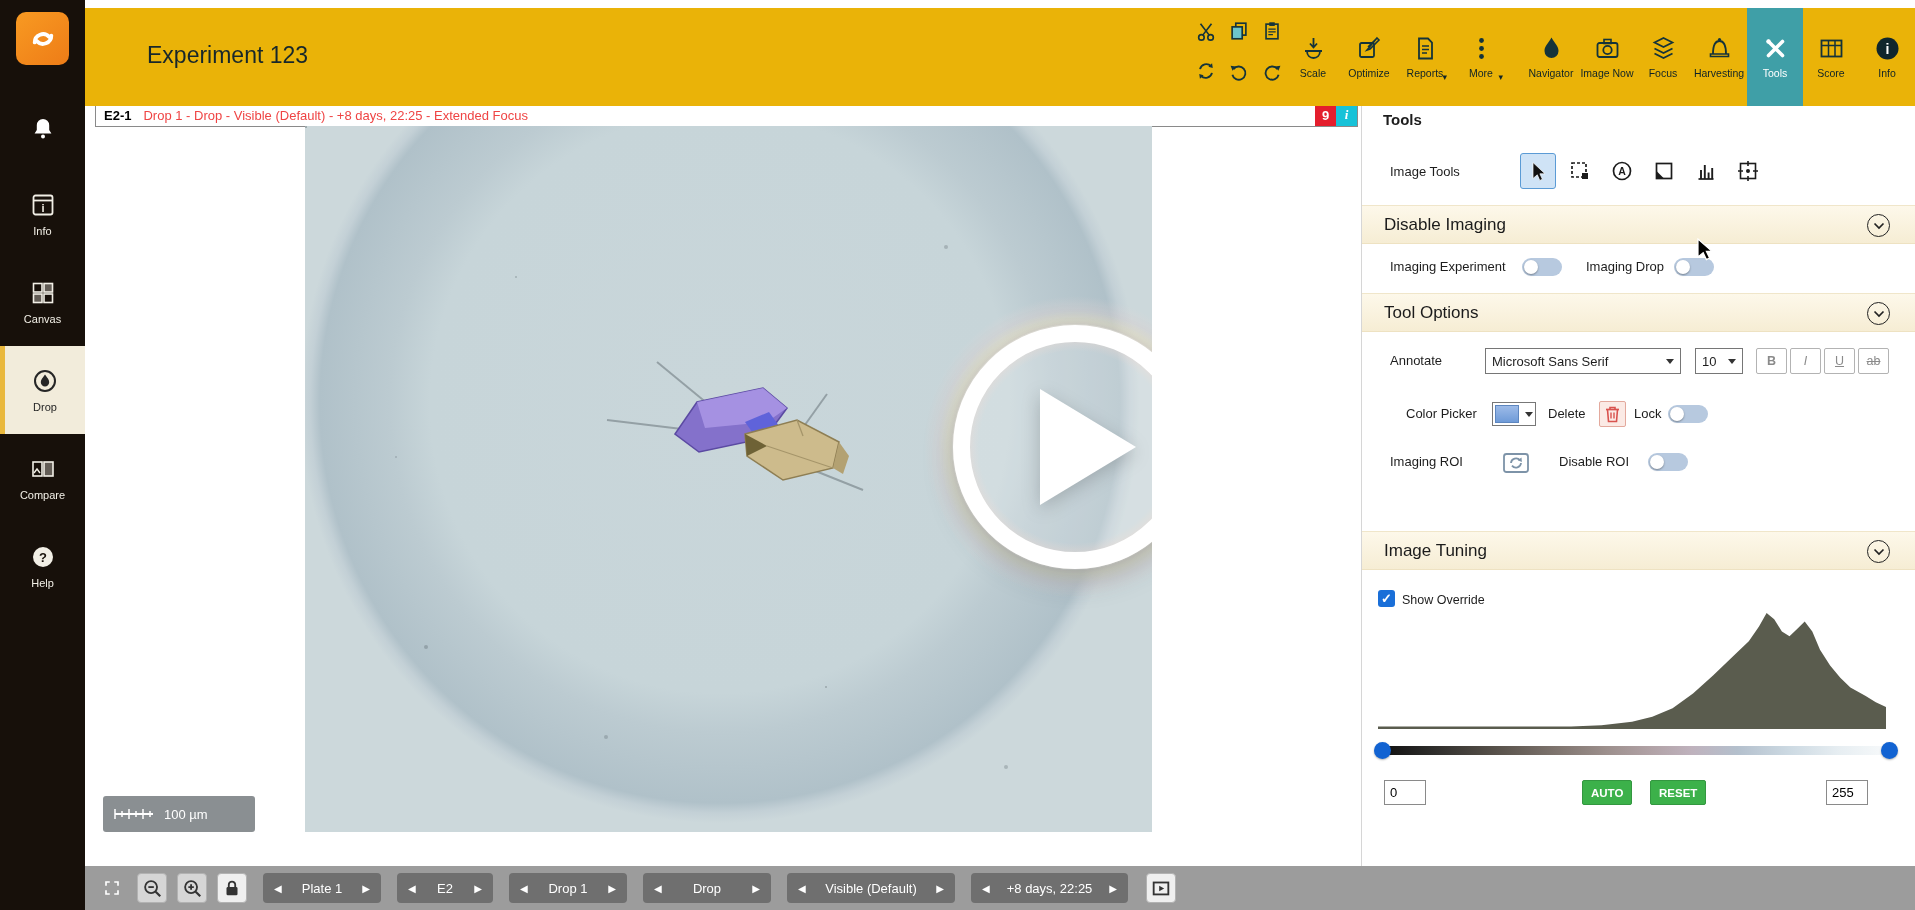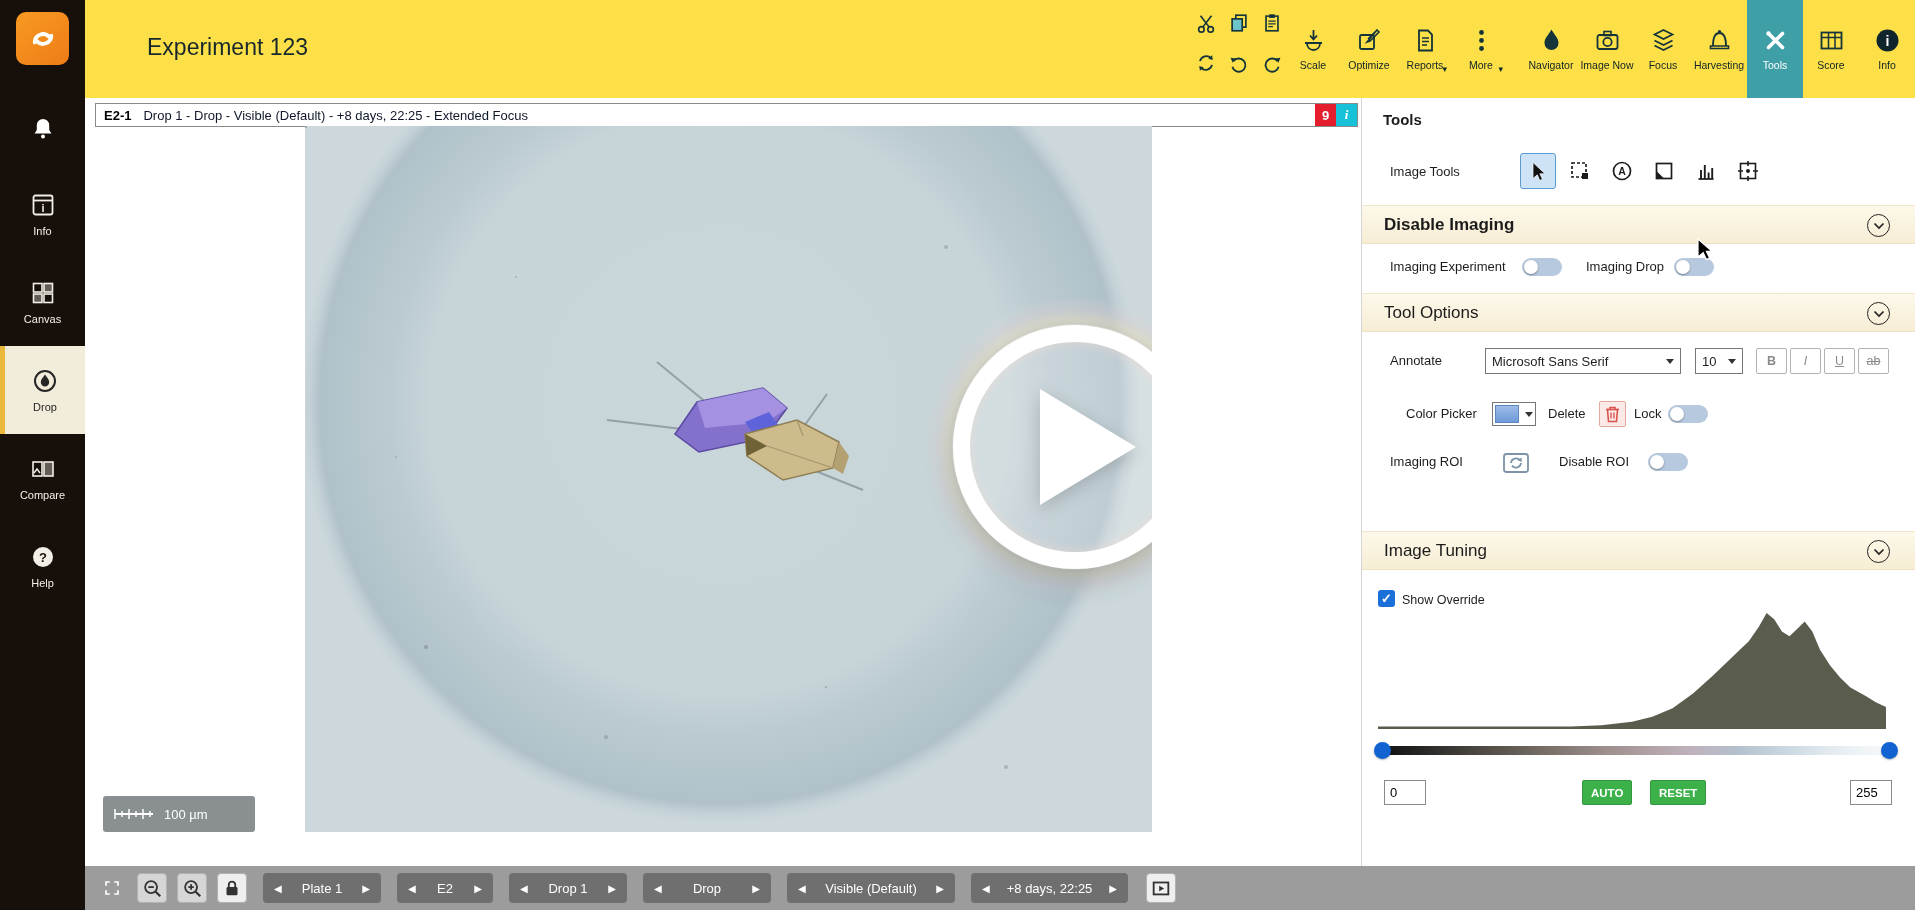--- a/index.html
+++ b/index.html
@@ -10,37 +10,37 @@
   
   #sidebar{position:absolute;left:0;top:0;width:85px;height:910px;background:#17100a;z-index:30;}
   #logo{position:absolute;left:16px;top:12px;width:53px;height:53px;border-radius:10px;background:linear-gradient(140deg,#f89a22,#ee7c17);display:flex;align-items:center;justify-content:center;cursor:pointer;}
   #bell{position:absolute;left:0;top:116px;width:85px;display:flex;justify-content:center;cursor:pointer;}
   #sb-items{position:absolute;left:0;top:170px;width:85px;display:flex;flex-direction:column;}
   .sb-item{height:88px;width:85px;display:flex;flex-direction:column;align-items:center;justify-content:center;gap:7px;color:#f2efe6;cursor:pointer;}
   .sb-item .sb-lbl{font-size:11px;}
   .sb-item.sel{background:#f2ecdb;color:#262626;border-left:5px solid #e9b83d;}
 
   
-  #header{position:absolute;left:85px;top:0;width:1830px;height:98px;background:#fde047;z-index:20;}
+  #header{position:absolute;left:85px;top:8px;width:1830px;height:98px;background:#eab308;z-index:20;}
   #exp-title{position:absolute;left:62px;top:34px;font-size:23px;color:#17272b;font-weight:500;}
   #clip{position:absolute;left:1108px;top:10px;display:grid;grid-template-columns:repeat(3,26px);grid-auto-rows:26px;column-gap:7px;row-gap:14px;}
   .clipbtn{display:flex;align-items:center;justify-content:center;cursor:pointer;}
   #toolbar{position:absolute;right:0;top:0;height:98px;display:flex;align-items:stretch;}
   .hitem{width:56px;display:flex;flex-direction:column;align-items:center;justify-content:center;gap:5px;position:relative;cursor:pointer;}
   .hitem .hlbl{font-size:10.5px;color:#0f2327;}
   .hitem.sel{background:#3f9fa7;}
   .hitem.sel .hlbl{color:#fff;}
   .hitem .caret{position:absolute;right:6px;bottom:24px;font-size:9px;color:#0f2327;}
   .hsep{width:14px;}
 
   
   #viewer{position:absolute;left:85px;top:98px;width:1276px;height:768px;background:#ffffff;}
   #crumb{position:absolute;left:10px;top:5px;width:1263px;height:24px;background:#fff;border:1px solid #8a8a8a;display:flex;align-items:center;}
   #crumb .well{font-weight:bold;font-size:13px;color:#000;padding:0 12px 0 8px;}
-  #crumb .desc{font-size:13px;color:#0f172a;}
+  #crumb .desc{font-size:13px;color:#ef4444;}
   .badge{width:21px;height:22px;display:flex;align-items:center;justify-content:center;color:#fff;font-size:13px;font-weight:bold;}
   #badge-score{margin-left:auto;background:#e41e2d;}
   #badge-info{background:#17c2d8;font-style:italic;font-family:"Liberation Serif",serif;}
 
   #stage{position:absolute;left:220px;top:28px;width:847px;height:706px;overflow:hidden;cursor:pointer;
     background-color:#ccd8db;
     background-image:
       radial-gradient(circle at 770px 321px, rgba(255,255,255,0) 96px, rgba(243,210,198,.55) 113px, rgba(246,232,198,.50) 127px, rgba(228,213,212,.35) 137px, rgba(0,0,0,0) 151px),
       radial-gradient(circle at 415px 277px, #c9d6da 0px, #c7d5d9 290px, #bccbd1 330px, #b0c1c9 400px, #c3d0d6 410px, #ccd8db 420px),
       radial-gradient(circle at 430px 470px, rgba(0,0,0,0) 284px, rgba(128,143,153,.30) 292px, rgba(0,0,0,0) 301px);
@@ -361,21 +361,21 @@
     </div>
     <div class="toolbtn">
       <svg width="22" height="22" viewBox="0 0 22 22">
         <rect x="3.5" y="3.5" width="15" height="15" stroke="#1c1c1c" stroke-width="1.6" fill="none"></rect>
         <path d="M11 1v5M11 16v5M1 11h5M16 11h5" stroke="#1c1c1c" stroke-width="1.6"></path>
         <circle cx="11" cy="11" r="2" fill="#1c1c1c"></circle>
       </svg>
     </div>
   </div>
 
-  <div class="section" style="top:107px;font-weight:bold;">
+  <div class="section" style="top:107px;">
     <span>Disable Imaging</span>
     <div class="chev">
       <svg width="12" height="8" viewBox="0 0 12 8">
           <path d="M1.5 1.5L6 6l4.5-4.5" stroke="#222" stroke-width="1.7" fill="none"></path>
         </svg>
     </div>
   </div>
   <div class="prow" style="top:156px;">
     <span class="plbl" style="left:28px;">Imaging Experiment</span>
     <div class="toggle" style="left:160px;"></div>
@@ -466,21 +466,21 @@
 
   <div id="slider">
     <div class="handle" style="left:-8px;"></div>
     <div class="handle" style="right:-8px;"></div>
   </div>
 
   <div class="prow" style="top:682px;">
     <input class="numin" style="left: 22px;" value="0">
     <div class="gbtn" style="left:220px;">AUTO</div>
     <div class="gbtn" style="left:288px;">RESET</div>
-    <input class="numin" style="left: 488px;" value="255">
+    <input class="numin" style="left: 464px;" value="255">
   </div>
 </div>
 
 <div id="bottombar">
   <button id="expand">
     <svg width="24" height="24" viewBox="0 0 24 24">
       <path d="M4 9V4h5M15 4h5v5M20 15v5h-5M9 20H4v-5" stroke="#fff" stroke-width="2.2" fill="none"></path>
     </svg>
   </button>
   <div class="bbtn">

